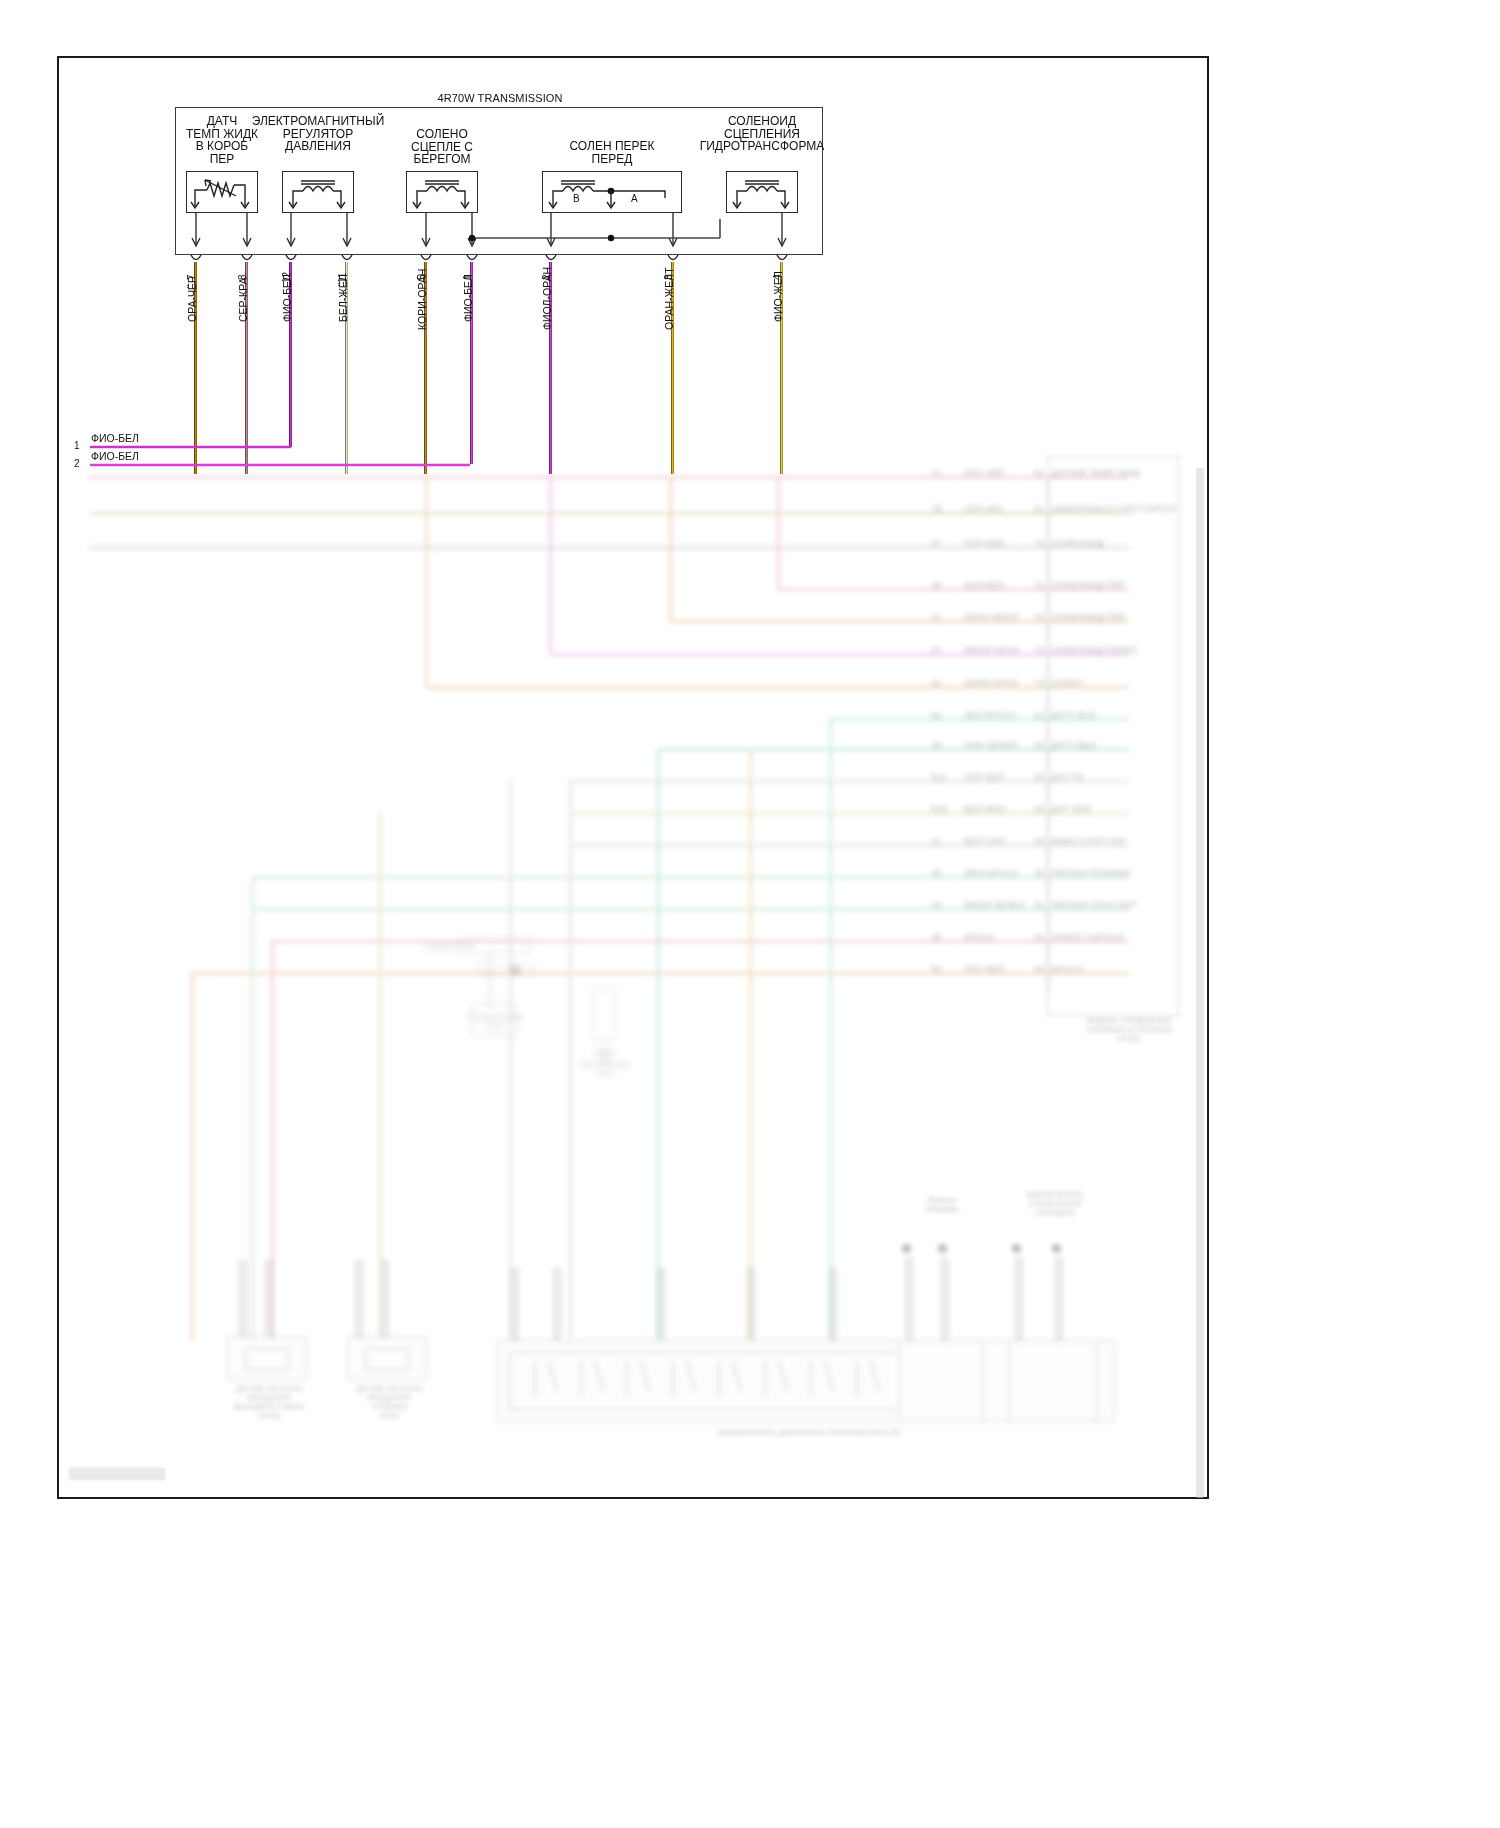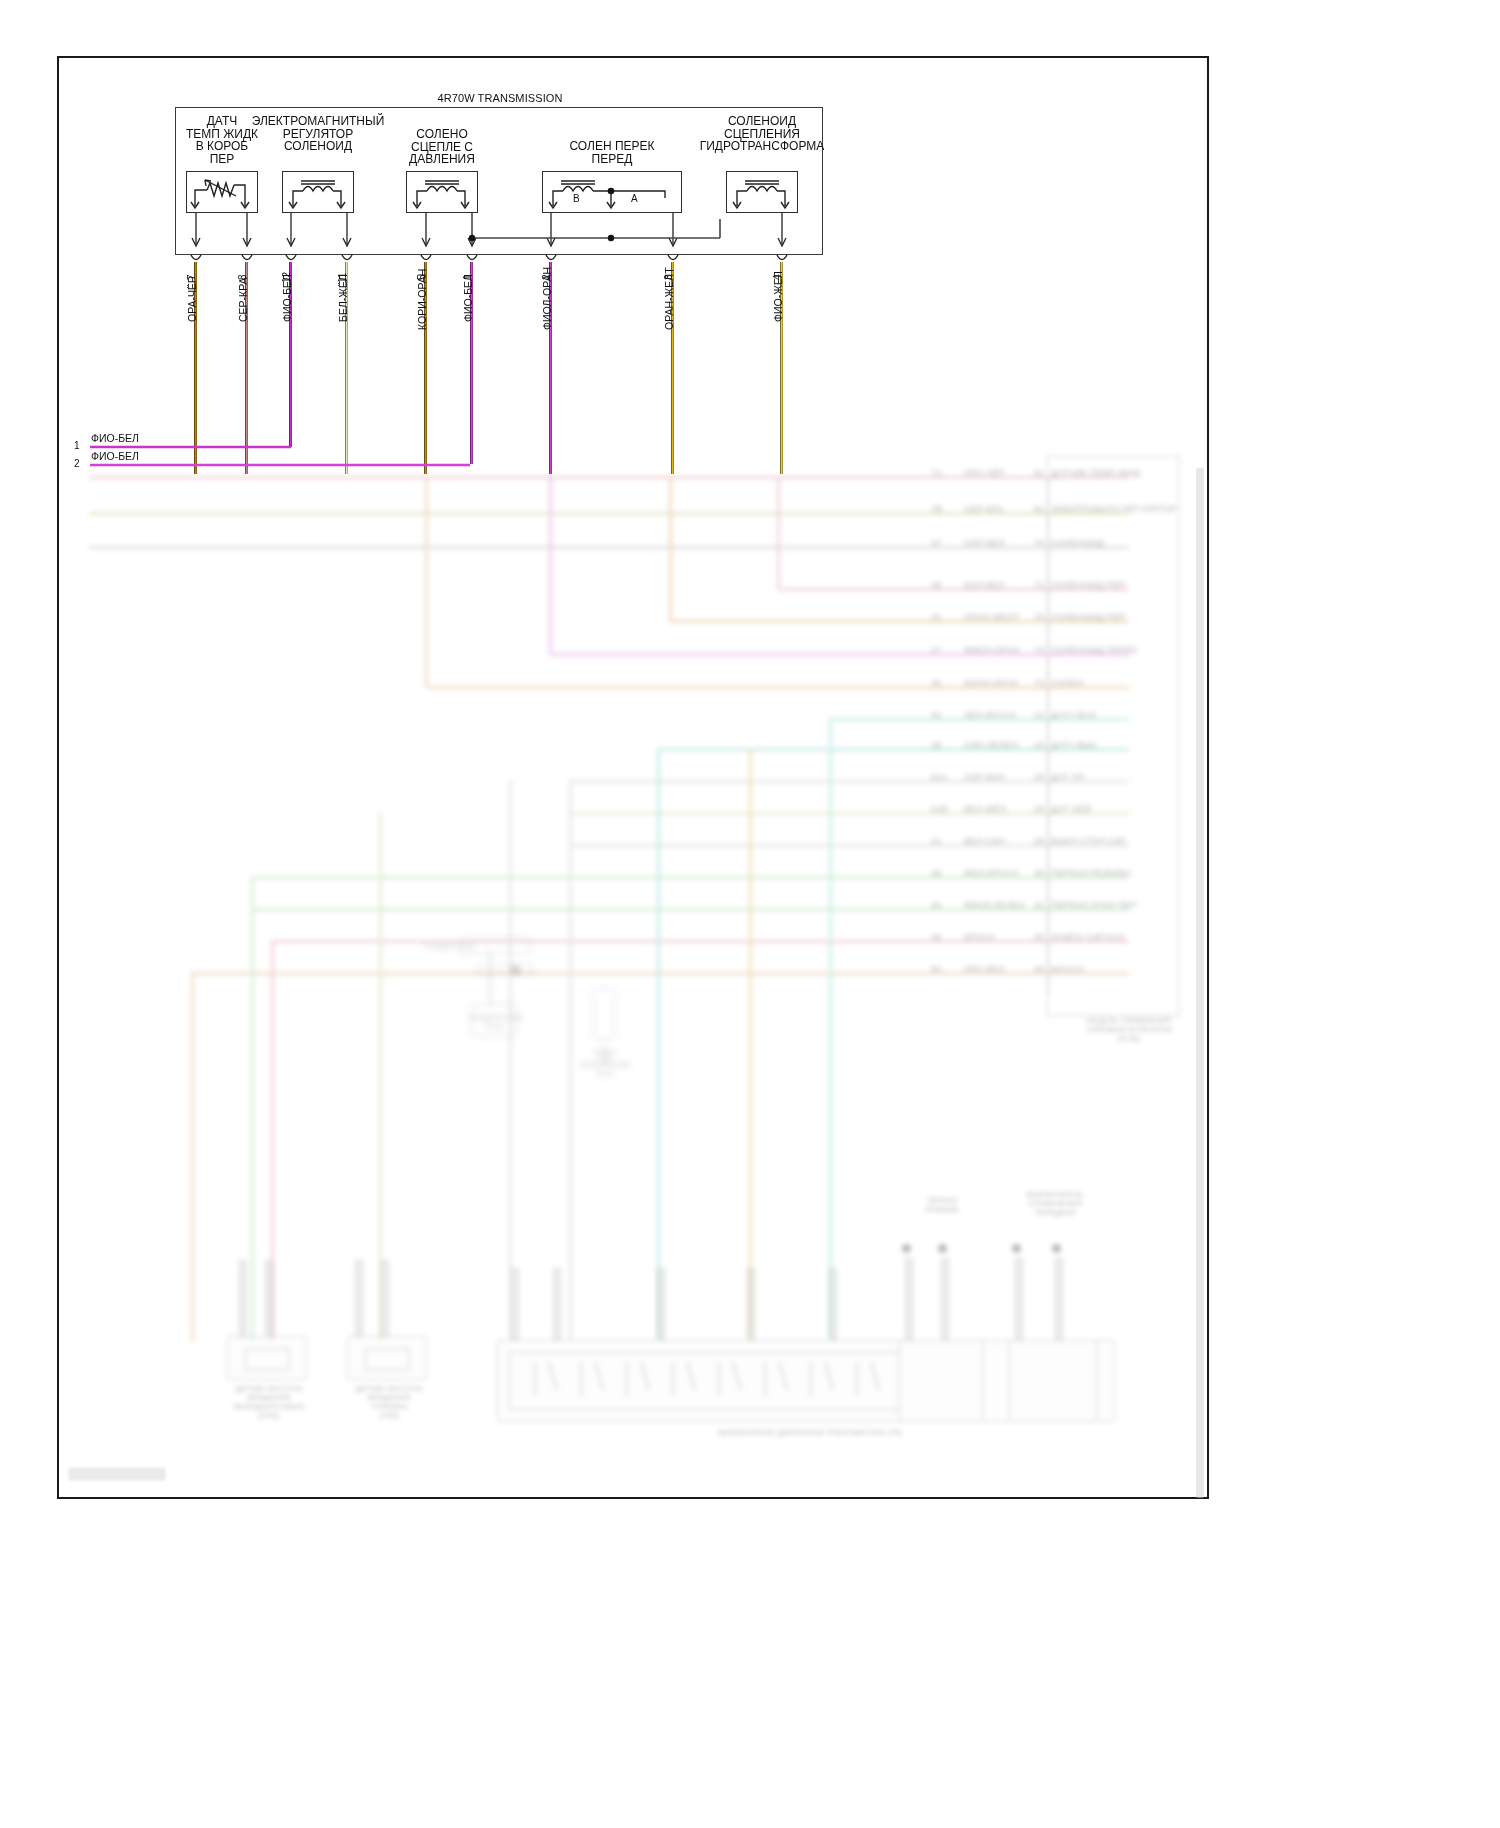--- a/index.html
+++ b/index.html
@@ -179,24 +179,24 @@
 
   <div id="trans-title">4R70W TRANSMISSION</div>
   <div id="trans-box"></div>
 
   <div class="comp-label" style="left:222px; top:115px; width:110px;">ДАТЧ
 ТЕМП ЖИДК
 В КОРОБ
 ПЕР</div>
   <div class="comp-label" style="left:318px; top:115px; width:140px;">ЭЛЕКТРОМАГНИТНЫЙ
 РЕГУЛЯТОР
-СОЛЕНОИД</div>
+ДАВЛЕНИЯ</div>
   <div class="comp-label" style="left:442px; top:128px; width:110px;">СОЛЕНО
 СЦЕПЛЕ С
-ДАВЛЕНИЯ</div>
+БЕРЕГОМ</div>
   <div class="comp-label" style="left:612px; top:140px; width:140px;">СОЛЕН ПЕРЕК
 ПЕРЕД</div>
   <div class="comp-label" style="left:762px; top:115px; width:130px;">СОЛЕНОИД
 СЦЕПЛЕНИЯ
 ГИДРОТРАНСФОРМА</div>
 
   <div class="comp-sym" style="left:222px; top:171px; width:72px; height:42px;">
     <svg class="sym-svg" width="70" height="40" viewBox="0 0 70 40">
       <path d="M8 26 L8 18 L20 18" stroke="#222" stroke-width="1.4" fill="none"></path>
       <polyline points="20,18 23,11 27,24 31,11 35,24 39,11 43,24 47,13" stroke="#222" stroke-width="1.4" fill="none"></polyline>

